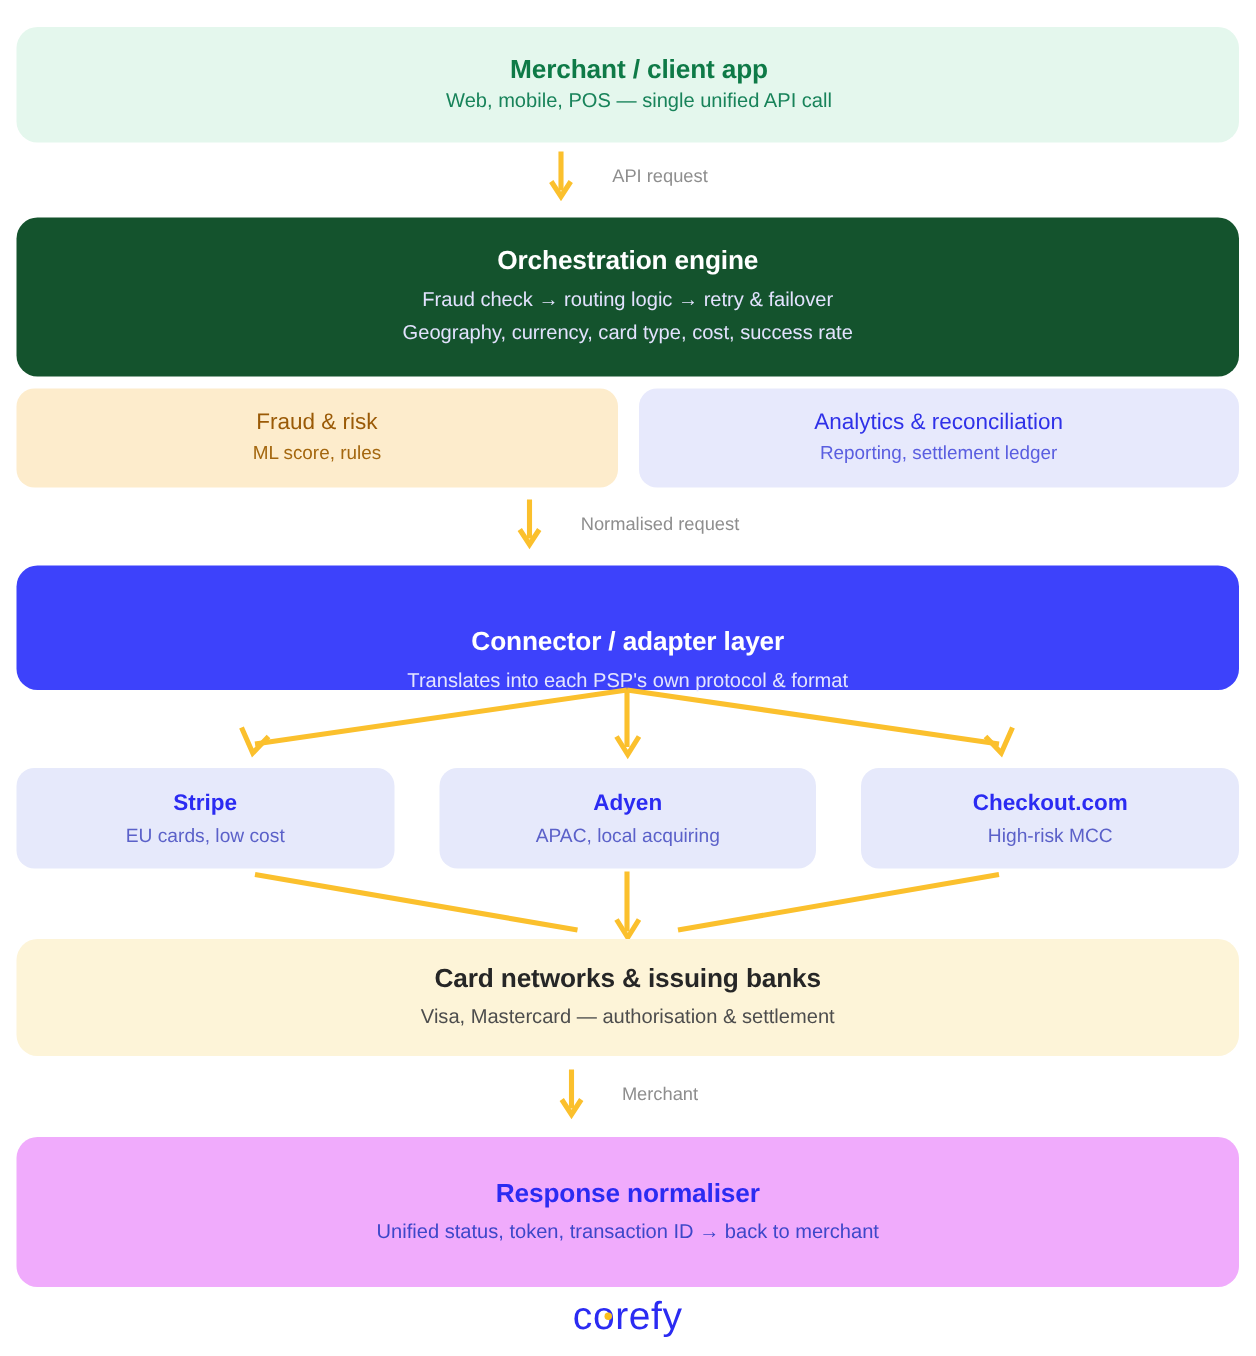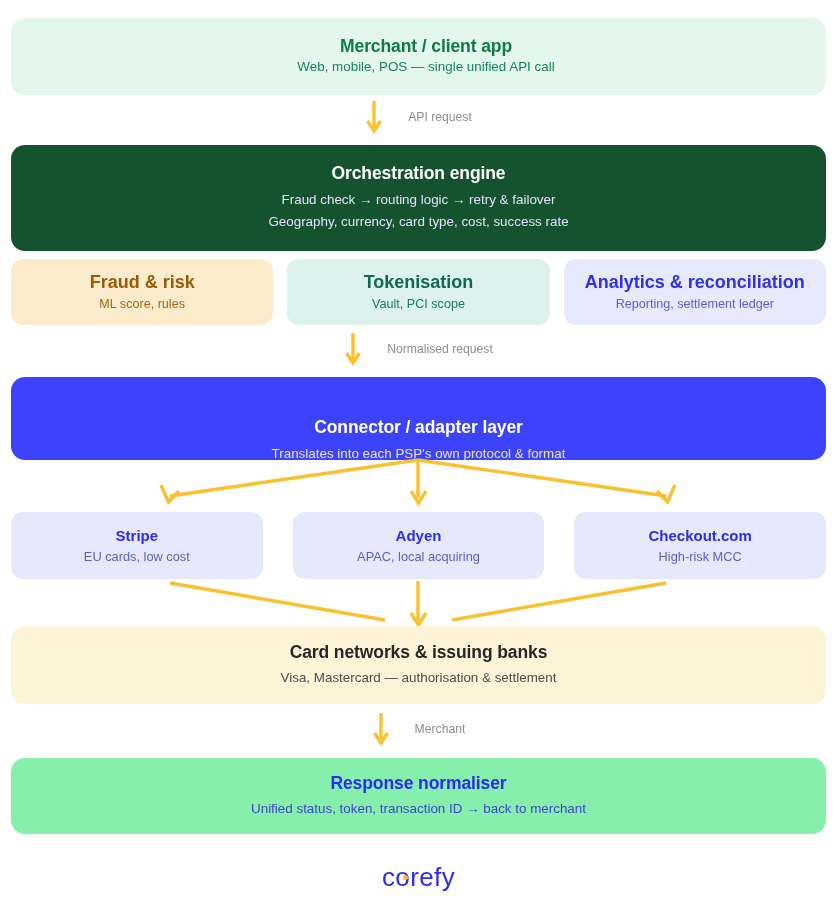--- a/index.html
+++ b/index.html
@@ -79,22 +79,22 @@
   .cap {
     flex: 1 1 0;
     border-radius: 12px;
     display: flex;
     flex-direction: column;
     align-items: center;
     justify-content: center;
     text-align: center;
   }
   .cap-title {
-    font-weight: bold;
-    font-size: 18px;
+    font-weight: normal;
+    font-size: 15px;
     line-height: 1.2;
     margin: 0 0 4px 0;
   }
   .cap-sub {
     font-size: 12.6px;
     line-height: 1.2;
     margin: 0;
   }
   #cap-fraud      { background: #fdeccc; }
   #cap-fraud .cap-title { color: #9a5a07; }
@@ -154,22 +154,22 @@
     top: 626px;
     height: 78px;
     background: #fdf4d8;
   }
   #networks .stage-title { color: #262626; margin-bottom: 4px; }
   #networks .stage-sub   { color: #4d4d4d; }
 
   
   #normaliser {
     top: 758px;
-    height: 76px;
-    background: #86efac;
+    height: 100px;
+    background: #f0abfc;
   }
   #normaliser .stage-title { color: #2b2bf2; margin-bottom: 4px; }
   #normaliser .stage-sub   { color: #3d47c9; }
 
   
   .arrow-row {
     position: absolute;
     left: 0;
     width: 837px;
     display: flex;
@@ -252,24 +252,20 @@
     <p class="stage-title">Orchestration engine</p>
     <p class="stage-sub">Fraud check → routing logic → retry &amp; failover</p>
     <p class="stage-sub">Geography, currency, card type, cost, success rate</p>
   </div>
 
   <div id="capabilities">
     <div class="cap" id="cap-fraud">
       <p class="cap-title">Fraud &amp; risk</p>
       <p class="cap-sub">ML score, rules</p>
     </div>
-    <div class="cap" id="cap-token">
-      <p class="cap-title">Tokenisation</p>
-      <p class="cap-sub">Vault, PCI scope</p>
-    </div>
     <div class="cap" id="cap-analytics">
       <p class="cap-title">Analytics &amp; reconciliation</p>
       <p class="cap-sub">Reporting, settlement ledger</p>
     </div>
   </div>
 
   <div class="arrow-row" id="arrow-normalise">
     <svg class="arrow-glyph" viewBox="0 0 18 36">
       <path d="M9 2 L9 28" stroke="#fbc02d" stroke-width="3.4" fill="none" stroke-linecap="butt"></path>
       <path d="M2.5 22 L9 32 L15.5 22" stroke="#fbc02d" stroke-width="3.4" fill="none" stroke-linecap="butt" stroke-linejoin="miter"></path>

